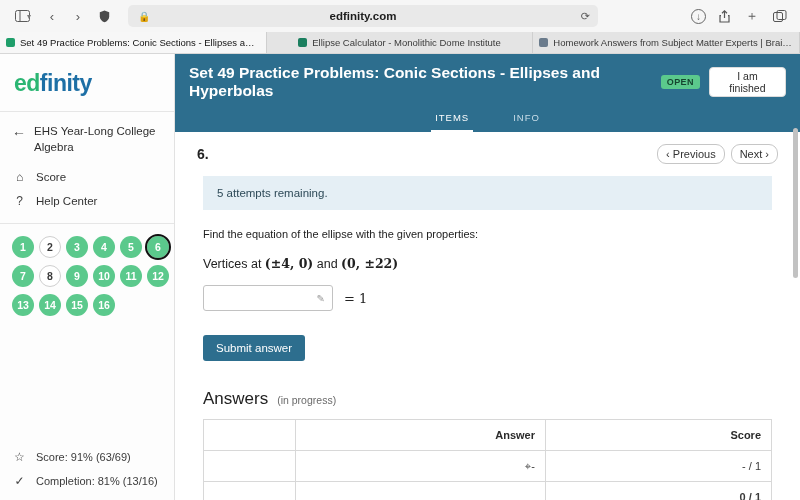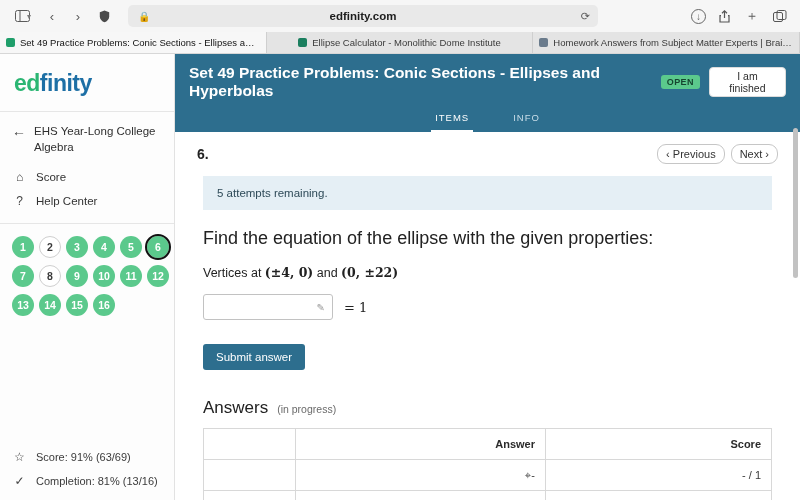--- a/index.html
+++ b/index.html
@@ -223,21 +223,21 @@
   }
 
   .inner { padding: 12px 28px 0 28px; }
   .attempts {
     background: #e5eff5;
     color: #2e4a58;
     font-size: 11.5px;
     padding: 11px 14px;
     margin-bottom: 18px;
   }
-  .prompt { font-size: 18px; color: #222; margin-bottom: 16px; }
+  .prompt { font-size: 11px; color: #222; margin-bottom: 16px; }
   .vertices { font-size: 12.5px; color: #222; margin-bottom: 14px; }
   .mathb { font-family: "DejaVu Serif", serif; font-weight: 700; }
   .answer-row { display: flex; align-items: center; gap: 11px; }
   .ans-input {
     width: 130px; height: 26px;
     border: 1px solid #c2c2c2;
     border-radius: 3px;
     background: #fff;
     position: relative;
   }

